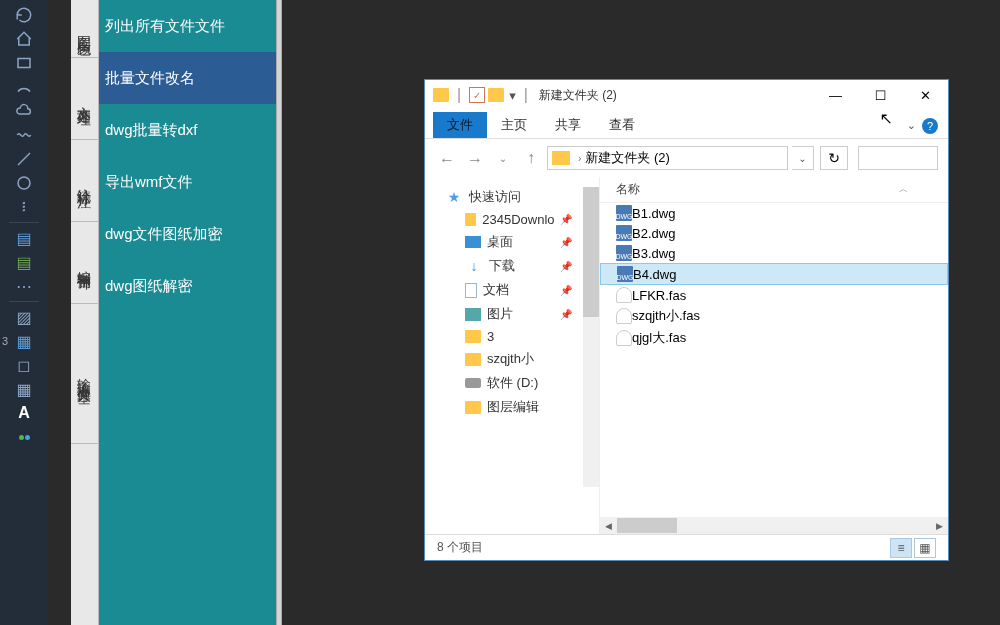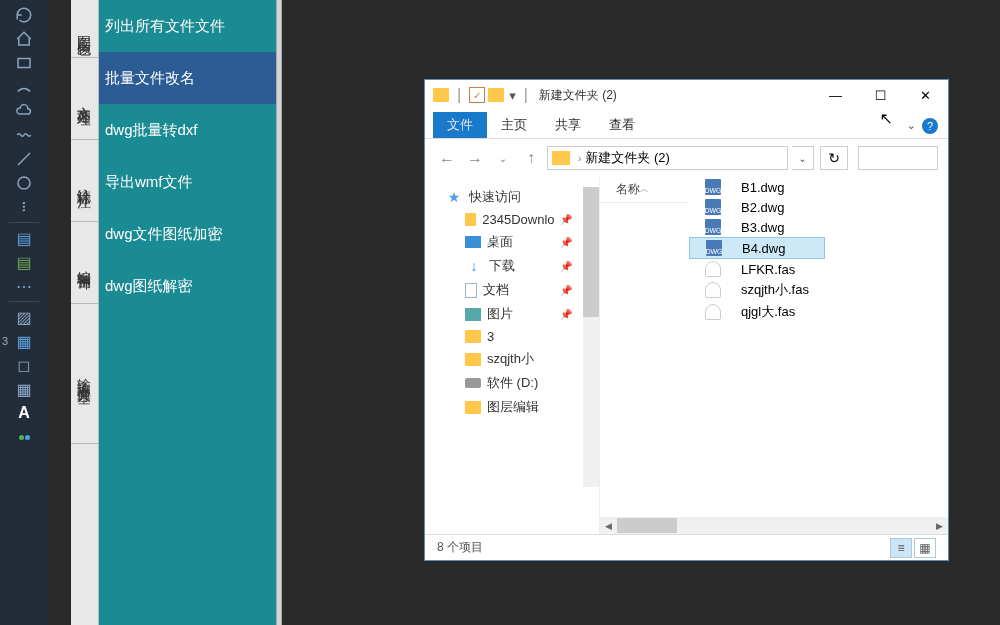--- a/index.html
+++ b/index.html
@@ -29,21 +29,21 @@
 .ex-title-icons { display: flex; align-items: center; gap: 3px; padding-left: 8px; }
 .ex-folder-icon { width: 16px; height: 14px; background: #ffc84a; border-radius: 1px; }
 .ex-check-icon { width: 16px; height: 16px; border: 1px solid #c77b4f; display: flex; align-items: center; justify-content: center; font-size: 10px; color: #c77b4f; }
 .ex-sep { color: #999; margin: 0 5px; }
 .ex-title { font-size: 12px; color: #333; margin-left: 6px; }
 .ex-win-btns { margin-left: auto; display: flex; }
 .ex-win-btn { width: 45px; height: 28px; display: flex; align-items: center; justify-content: center; font-size: 13px; cursor: pointer; }
 
 .ex-ribbon { height: 28px; display: flex; align-items: flex-end; padding-left: 8px; position: relative; }
 .ex-tab { padding: 4px 14px; font-size: 13px; color: #333; cursor: pointer; }
-.ex-tab.active { background: #1979ca; color: #e5e5e5; }
+.ex-tab.active { background: #1979ca; color: #0f172a; }
 .ex-help { position: absolute; right: 10px; bottom: 4px; width: 16px; height: 16px; background: #1979ca; color: #fff; border-radius: 50%; font-size: 11px; display: flex; align-items: center; justify-content: center; }
 .ex-caret { position: absolute; right: 32px; bottom: 6px; color: #555; font-size: 11px; }
 .cursor { position: absolute; right: 55px; bottom: 10px; font-size: 16px; color: #000; }
 
 .ex-ribbon-line { height: 1px; background: #ddd; }
 
 .ex-addrbar { height: 38px; display: flex; align-items: center; padding: 0 10px; gap: 4px; }
 .ex-nav-btn { width: 24px; height: 24px; display: flex; align-items: center; justify-content: center; color: #888; font-size: 16px; cursor: pointer; }
 .ex-addr { flex: 1; height: 24px; border: 1px solid #ccc; display: flex; align-items: center; padding: 0 4px; font-size: 13px; }
 .ex-addr .fold { width: 18px; height: 14px; background: #ffc84a; margin-right: 4px; }
@@ -61,24 +61,24 @@
 .nav-icon { width: 18px; height: 16px; display: flex; align-items: center; justify-content: center; }
 .nav-pin { margin-left: auto; color: #888; font-size: 10px; margin-right: 18px; }
 .ic-star { color: #4da0e8; font-size: 14px; }
 .ic-fold { background: #ffc84a; width: 16px; height: 13px; border-radius: 1px; }
 .ic-desk { background: #3b8fd6; width: 16px; height: 12px; }
 .ic-down { color: #3b8fd6; font-size: 14px; }
 .ic-doc { border: 1px solid #9bb5ce; width: 12px; height: 15px; background: #fff; }
 .ic-pic { background: #56a8a8; width: 16px; height: 13px; }
 .ic-drive { background: #999; width: 16px; height: 10px; border-radius: 2px; }
 
-.ex-files { flex: 1; display: flex; flex-direction: row; position: relative; }
+.ex-files { flex: 1; display: flex; flex-direction: column; position: relative; }
 .ex-col-header { height: 26px; display: flex; align-items: center; padding-left: 16px; font-size: 12px; color: #444; border-bottom: 1px solid #eee; }
 .ex-col-sort { margin-left: auto; margin-right: 40px; color: #888; font-size: 9px; }
-.file-row { display: flex; align-items: center; padding: 2px 16px; font-size: 13px; gap: 20px; cursor: pointer; }
+.file-row { display: flex; align-items: center; padding: 2px 16px; font-size: 13px; gap: 0; cursor: pointer; }
 .file-row.sel { background: #cde8f6; border: 1px solid #8dc8ea; }
 .file-ic { width: 16px; height: 16px; display: flex; align-items: center; justify-content: center; font-size: 12px; }
 .ic-dwg { background: #4a7ab5; color: #fff; font-size: 7px; display: flex; align-items: flex-end; justify-content: center; border-radius: 1px; padding-bottom: 1px; }
 .ic-fas { border: 1px solid #ccc; border-radius: 8px 8px 2px 2px; background: #fff; }
 
 .ex-hscroll { position: absolute; bottom: 0; left: 0; right: 0; height: 17px; background: #f0f0f0; display: flex; align-items: center; }
 .ex-hscroll-l, .ex-hscroll-r { width: 17px; height: 17px; display: flex; align-items: center; justify-content: center; font-size: 9px; color: #666; }
 .ex-hthumb { width: 60px; height: 15px; background: #ccc; margin-left: 0; }
 
 .ex-status { height: 26px; border-top: 1px solid #ddd; display: flex; align-items: center; padding: 0 12px; font-size: 12px; color: #555; }

